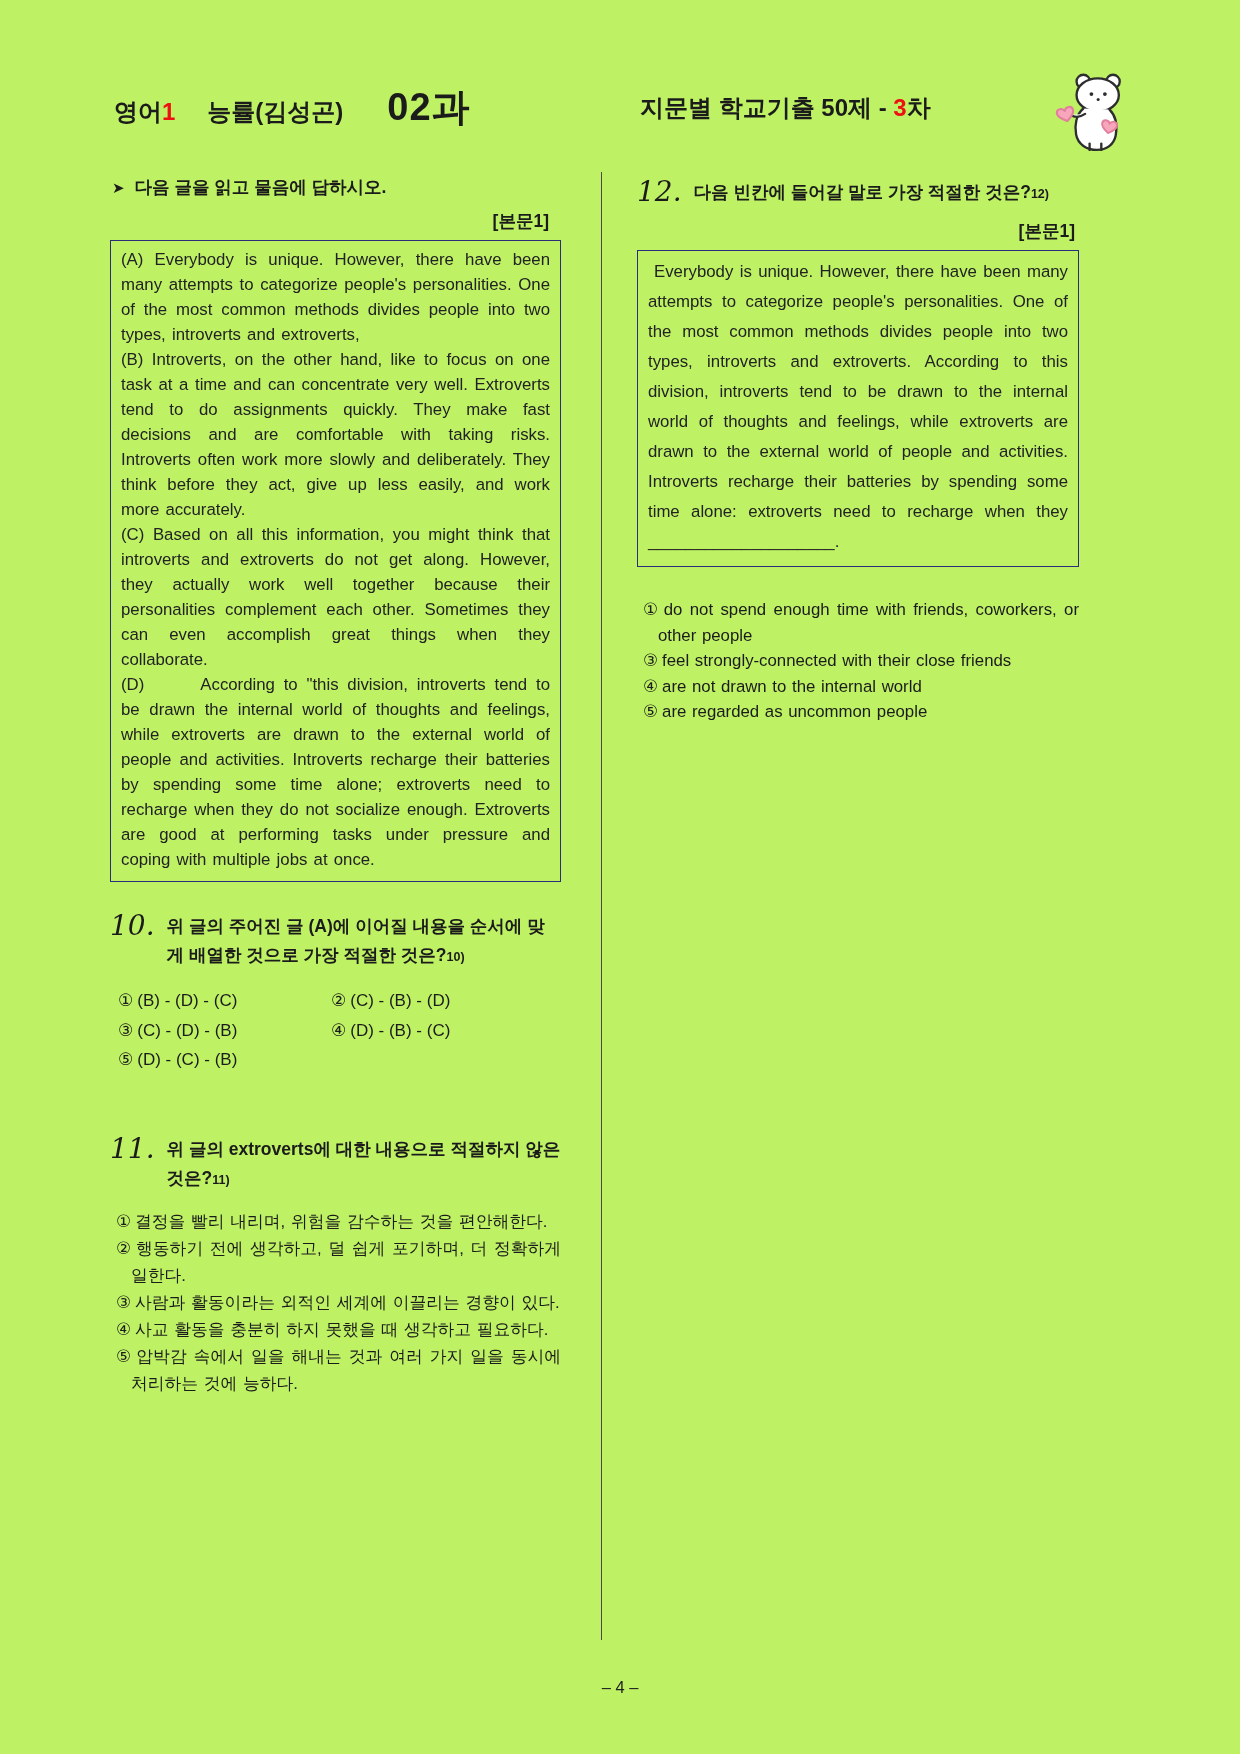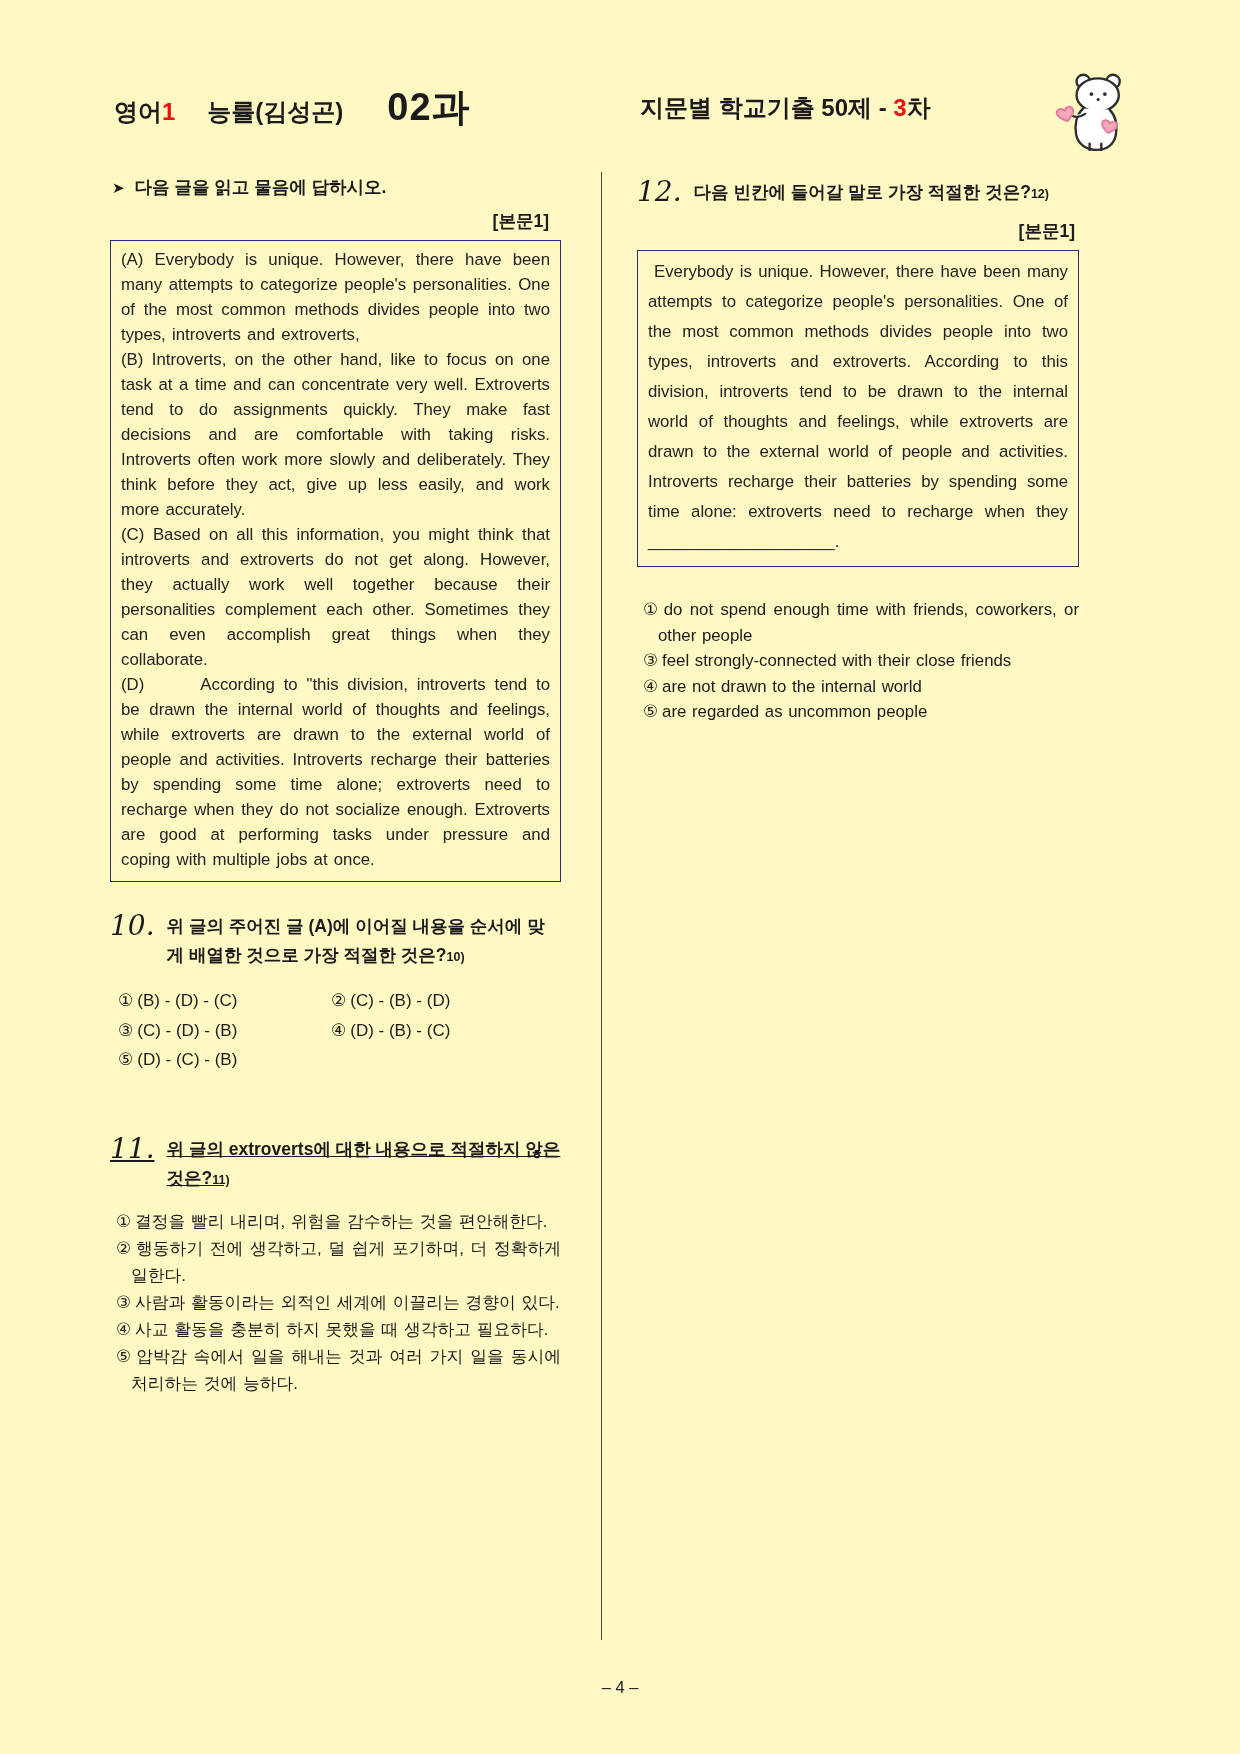--- a/index.html
+++ b/index.html
@@ -1,17 +1,17 @@
 <!DOCTYPE html>
 <html><head>
 <meta charset="utf-8">
 <style>
   html,body { margin:0; padding:0; background:#ffffff; }
   .page {
-    position:relative; width:1240px; height:1754px; background:#fef9c3;
+    position:relative; width:1240px; height:1754px; background:#bef264;
     font-family:"Liberation Sans","DejaVu Sans",sans-serif; color:#1b1b1b;
     overflow:hidden;
   }
   .red { color:#ee1111; }
 
   
   .header-left { position:absolute; left:114px; top:82px; display:flex; align-items:baseline; white-space:nowrap; }
   .h-subject { font-size:24px; font-weight:700; }
   .h-pub { font-size:24px; font-weight:700; margin-left:32px; }
   .h-lesson { font-size:38px; font-weight:700; margin-left:44px; letter-spacing:1px; }
@@ -31,21 +31,21 @@
   .passage-label { text-align:right; font-weight:700; font-size:17.5px; margin:10px 12px 7px 0; }
   .passage-label.tight { margin-right:4px; }
 
   .pbox { border:1.6px solid #2c2c7c; padding:6px 10px 9px 10px; }
   .pbox p { margin:0; font-size:16.8px; line-height:25px; text-align:justify; word-spacing:1.5px; color:#222; }
   .pbox-right p { line-height:30px; text-indent:6px; }
   .plabel-d { margin-right:56px; }
 
   .qhead { display:flex; align-items:flex-start; }
   .q10 { margin-top:28px; }
-  .q11 { margin-top:58px;text-decoration:underline; }
+  .q11 { margin-top:58px; }
   .qnum { font-family:"DejaVu Serif",serif; font-style:italic; font-size:28px; line-height:31px; margin-right:12px; flex:0 0 auto; }
   .qtext { font-weight:700; font-size:17.5px; line-height:29px; padding-top:2px; }
   .qnote { font-size:12.5px; }
 
   .opt-grid { display:grid; grid-template-columns:213px auto; margin:14px 0 0 8px; font-size:17px; line-height:29.5px; }
   .opt-list { margin:13px 0 0 6px; }
   .opt-list .opt { font-size:16.8px; line-height:27px; padding-left:15px; text-indent:-15px; text-align:justify; word-spacing:1px; }
   .opt-list.en .opt { line-height:25.6px; }
   .marker { margin-right:4px; }
 

